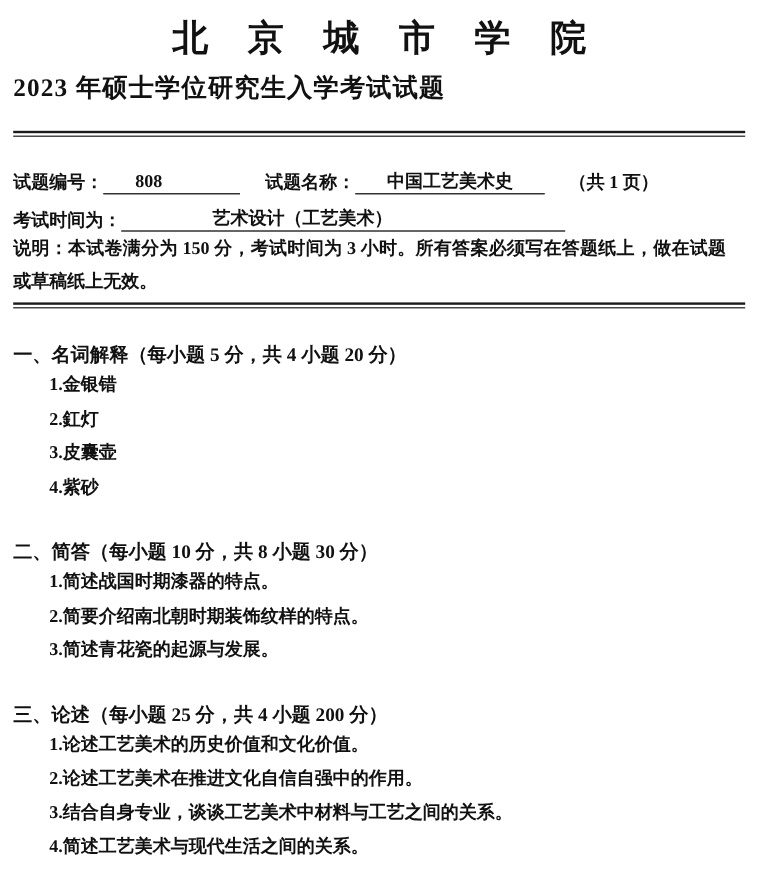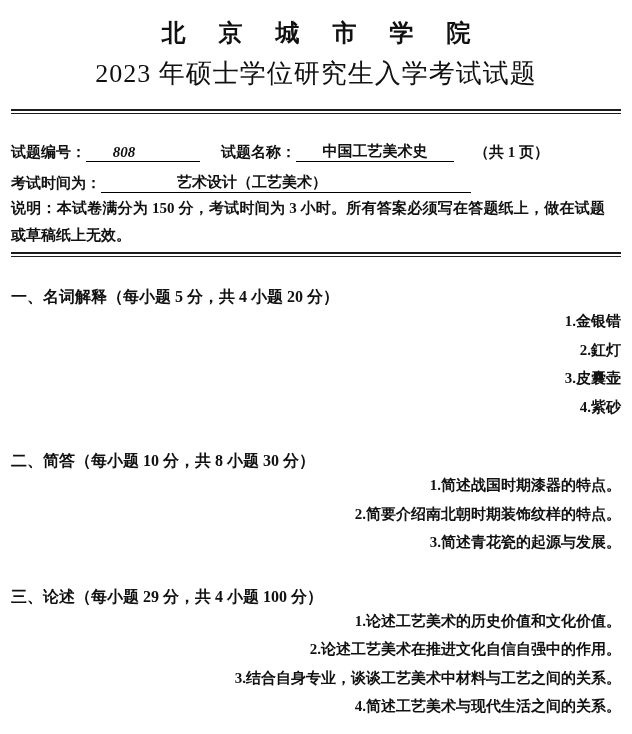--- a/index.html
+++ b/index.html
@@ -11,35 +11,34 @@
     font-weight: 700;
   }
   .sheet {
     box-sizing: border-box;
     width: 632px; height: 734px;
     padding: 10px 11px 0 11px;
     overflow: hidden;
   }
   .title {
     margin: 4px 0 0 0;
-    font-size: 24px;
+    font-size: 30px;
     line-height: 38px;
     text-align: center;
     letter-spacing: 33px;
     padding-left: 33px;
     font-weight: 700;
     white-space: nowrap;
   }
   .subtitle {
     margin: 8px 0 0 0;
-    font-size: 26px;
+    font-size: 21px;
     line-height: 27px;
-    text-align: center;
     letter-spacing: 1px;
-    font-weight: 400;
+    font-weight: 700;
   }
   .double-rule {
     height: 2px;
     border-top: 2px solid #1c1c1c;
     border-bottom: 1px solid #1c1c1c;
   }
   .rule-top { margin-top: 22px; }
   .rule-body { margin-top: 4px; }
   .meta { margin-top: 26px; font-size: 15px; }
   .meta-row {
@@ -50,21 +49,21 @@
   }
   .meta-row + .meta-row { margin-top: 9px; }
   .label { display: inline-block; }
   .label-2 { margin-left: 21px; }
   .blank {
     display: inline-block;
     border-bottom: 1.5px solid #000;
     text-align: center;
     box-sizing: border-box;
   }
-  .blank-paper-no { width: 114px; font-style: italic; }
+  .blank-paper-no { width: 114px; }
   .blank-paper-name { width: 158px; }
   .blank-major { width: 370px; }
   .shift-19 { position: relative; left: -19px; }
   .shift-34 { position: relative; left: -34px; }
   .pages-note { margin-left: 20px; }
   .instructions {
     margin: 2px 16px 0 0;
     font-size: 15px;
     line-height: 26.5px;
     text-align: justify;
@@ -74,21 +73,21 @@
     font-size: 16px;
     line-height: 20px;
     font-weight: 700;
   }
   .q-list {
     list-style: none;
     margin: 0;
     padding: 0 0 0 30px;
     font-size: 15px;
   }
-  .q-list li { line-height: 28.5px; text-align: right; }
+  .q-list li { line-height: 28.5px; }
   .section-short { margin-top: 14px; }
   .section-essay { margin-top: 22px; }
 </style>
 </head>
 <body>
 
 <div class="sheet">
 
   <h1 class="title">北京城市学院</h1>
   <h2 class="subtitle">2023 年硕士学位研究生入学考试试题</h2>
@@ -125,21 +124,21 @@
   <section class="section section-short">
     <h3 class="section-heading">二、简答（每小题 10 分，共 8 小题 30 分）</h3>
     <ul class="q-list">
       <li>1.简述战国时期漆器的特点。</li>
       <li>2.简要介绍南北朝时期装饰纹样的特点。</li>
       <li>3.简述青花瓷的起源与发展。</li>
     </ul>
   </section>
 
   <section class="section section-essay">
-    <h3 class="section-heading">三、论述（每小题 29 分，共 4 小题 100 分）</h3>
+    <h3 class="section-heading">三、论述（每小题 25 分，共 4 小题 200 分）</h3>
     <ul class="q-list">
       <li>1.论述工艺美术的历史价值和文化价值。</li>
       <li>2.论述工艺美术在推进文化自信自强中的作用。</li>
       <li>3.结合自身专业，谈谈工艺美术中材料与工艺之间的关系。</li>
       <li>4.简述工艺美术与现代生活之间的关系。</li>
     </ul>
   </section>
 
 </div>
 

